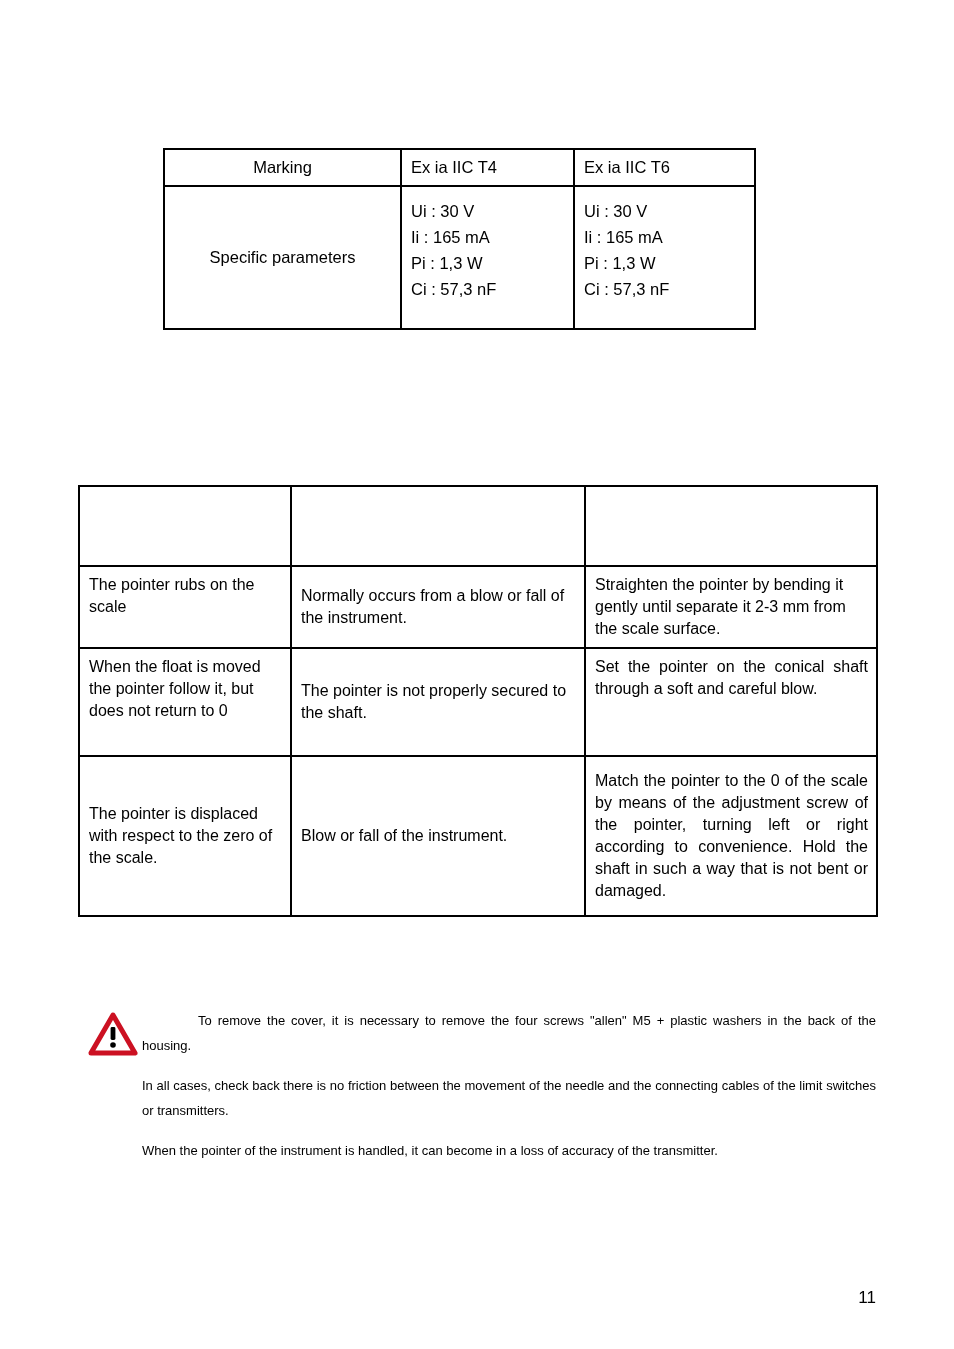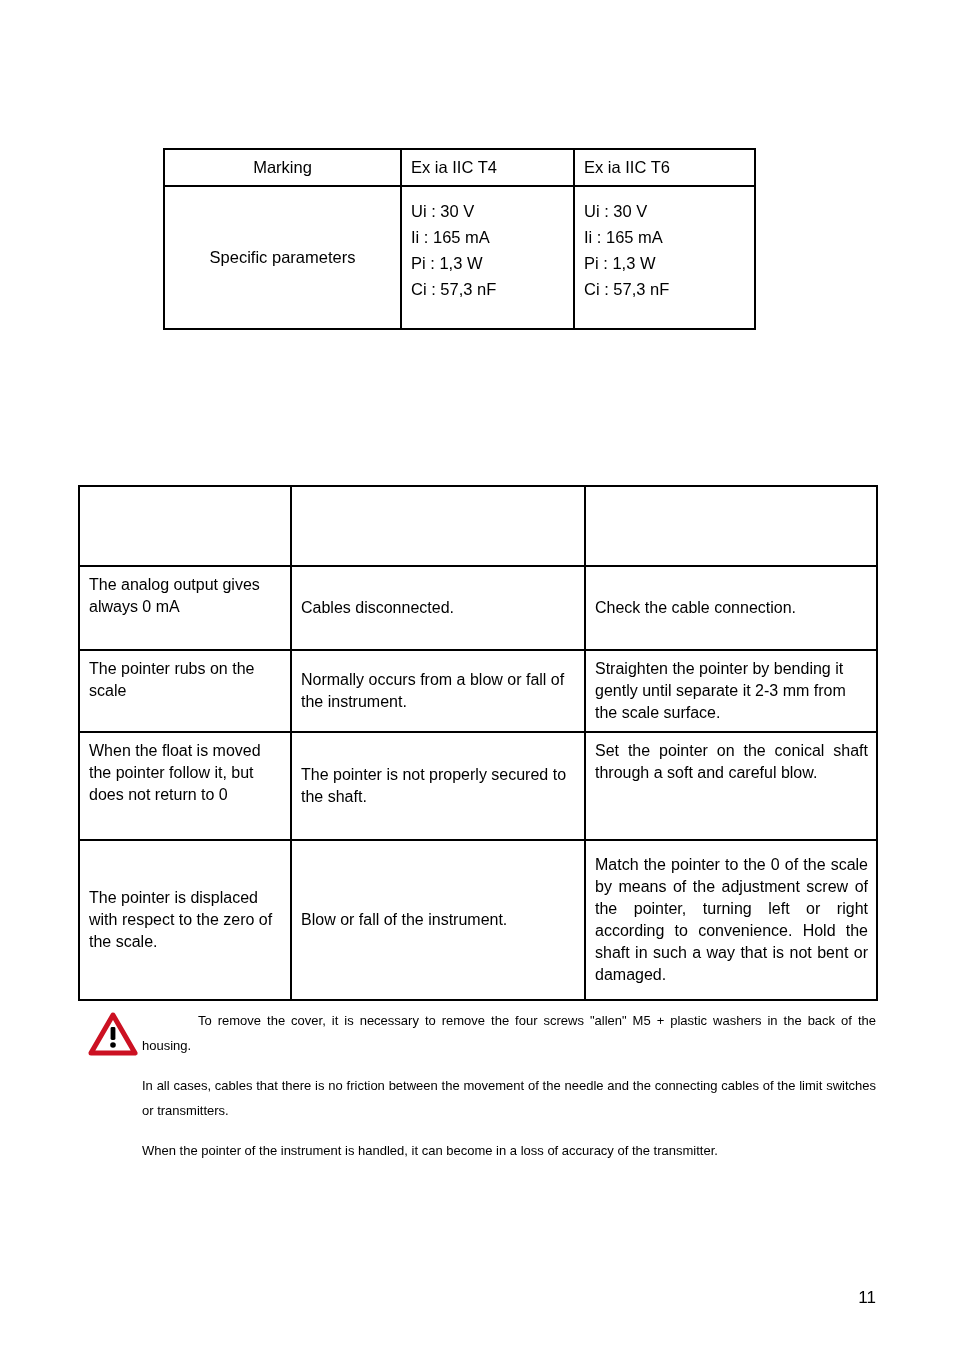--- a/index.html
+++ b/index.html
@@ -180,25 +180,20 @@
         <col class="t2">
         <col class="t3">
     </colgroup>
     <tbody>
       <tr>
         <td class="cell v-top empty-hdr"></td>
         <td class="cell v-top empty-hdr"></td>
         <td class="cell v-top empty-hdr"></td>
       </tr>
 
-      <tr class="r-sym">
-        <td class="cell v-top">The analog output gives always 0 mA</td>
-        <td class="cell v-mid">Cables disconnected.</td>
-        <td class="cell v-mid">Check the cable connection.</td>
-      </tr>
 
       <tr class="r-rub">
         <td class="cell v-top">The pointer rubs on the scale</td>
         <td class="cell v-mid">Normally occurs from a blow or fall of the instrument.</td>
         <td class="cell v-top">Straighten the pointer by bending it gently until separate it 2-3 mm from the scale surface.</td>
       </tr>
 
       <tr class="r-float">
         <td class="cell v-top">When the float is moved the pointer follow it, but does not return to 0</td>
         <td class="cell v-mid">The pointer is not properly secured to the shaft.</td>
@@ -215,19 +210,19 @@
 
   <svg class="warn-icon" viewBox="0 0 52 46">
     <polygon points="27,7 50,43 4,43" fill="#bdbdbd" opacity="0.55"></polygon>
     <polygon points="25,3 47,41 3,41" fill="#ffffff" stroke="#cc1122" stroke-width="5" stroke-linejoin="round"></polygon>
     <rect x="22.6" y="15" width="4.8" height="13" rx="1.4" fill="#000000"></rect>
     <circle cx="25" cy="33" r="2.8" fill="#000000"></circle>
   </svg>
 
   <div class="notes">
     <p class="indented">To remove the cover, it is necessary to remove the four screws "allen" M5 + plastic washers in the back of the housing.</p>
-    <p>In all cases, cables that there is no friction between the movement of the needle and the connecting cables of the limit switches or transmitters.</p>
+    <p>In all cases, check back there is no friction between the movement of the needle and the connecting cables of the limit switches or transmitters.</p>
     <p>When the pointer of the instrument is handled, it can become in a loss of accuracy of the transmitter.</p>
   </div>
 
   <div class="page-number">11</div>
 
 </div>
 
 </body></html>

